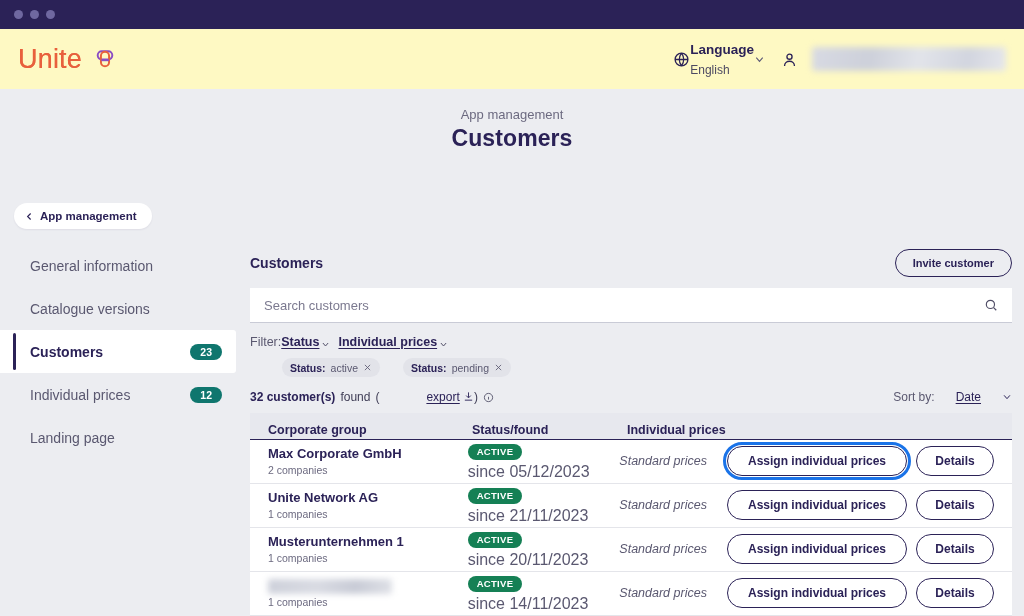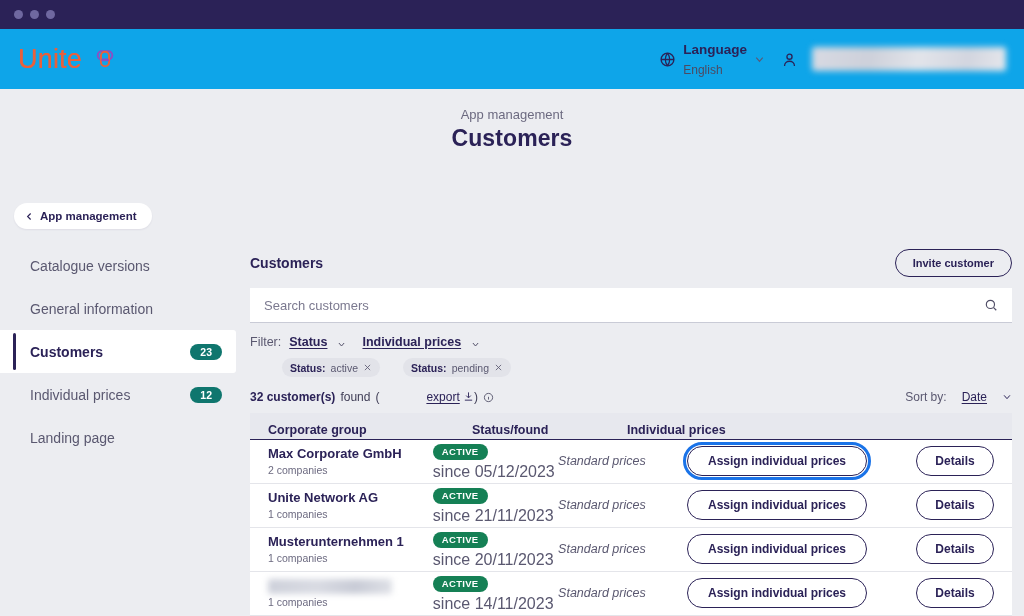--- a/index.html
+++ b/index.html
@@ -13,34 +13,34 @@
 
   
   .titlebar {
     height: 29px; background: #2b2257; display: flex; align-items: center;
     padding-left: 14px; gap: 7px;
   }
   .dot { width: 9px; height: 9px; border-radius: 50%; background: #6f68a0; }
 
   
   .brandbar {
-    height: 60px; background: #0ea5e9; display: flex; align-items: center;
+    height: 60px; background: #fef9c3; display: flex; align-items: center;
     padding: 0 18px; justify-content: space-between;
   }
   .brand { display: flex; align-items: center; gap: 10px; }
   .brand-word {
     font-size: 27px; font-weight: 400; letter-spacing: .2px;
     color: #e8603c;
     background: linear-gradient(90deg,#e8603c 0%,#e8603c 60%,#d96a55 100%);
     -webkit-background-clip: text; background-clip: text;
   }
   .brand-mark { width: 26px; height: 26px; }
 
   .header-right { display: flex; align-items: center; gap: 14px; }
-  .lang { display: flex; align-items: center; gap: 7px; }
+  .lang { display: flex; align-items: center; }
   .globe-ic { width: 17px; height: 17px; color: #2b2257; }
   .lang-text { line-height: 1.25; }
   .lang-title { font-size: 13.5px; font-weight: 700; color: #2b2257; }
   .lang-sub { font-size: 12px; color: #4d4a62; }
   .chev { width: 11px; height: 11px; color: #5b5876; }
   .user-ic { width: 17px; height: 17px; color: #2b2257; margin-left: 2px;}
   .user-blur {
     width: 194px; height: 24px; border-radius: 3px;
     background: linear-gradient(100deg,#d8dae3 0%,#cdd0da 30%,#e2e4ea 55%,#d2d5df 80%,#e6e7ec 100%);
     filter: blur(3.2px);
@@ -96,21 +96,21 @@
     display: flex; align-items: center; padding: 0 14px;
     border-bottom: 1.5px solid #c9cbd6;
   }
   .search-input {
     flex: 1; border: 0; outline: none; background: transparent;
     font-family: inherit; font-size: 13px; color: #2b2257;
   }
   .search-input::placeholder { color: #7b798f; }
   .search-ic { width: 14px; height: 14px; color: #4f4d66; }
 
-  .filter-row { margin-top: 12px; display: flex; align-items: flex-end; gap: 8px; font-size: 12.5px; }
+  .filter-row { margin-top: 12px; display: flex; align-items: flex-end; gap: 0; font-size: 12.5px; }
   .filter-label { color: #5a5870; }
   .filter-link {
     font-weight: 700; color: #2b2257; text-decoration: underline;
     text-underline-offset: 2px; cursor: pointer;
   }
   .filter-chev { width: 9px; height: 9px; color: #4f4d66; margin: 0 8px 0 2px; }
 
   .chips { margin-top: 9px; display: flex; gap: 23px; padding-left: 32px; }
   .chip {
     background: #e2e3e9; border-radius: 11px; height: 19px;
@@ -119,21 +119,21 @@
   }
   .chip b { color: #2b2257; }
   .chip-x { width: 9px; height: 9px; color: #5a5870; cursor: pointer; }
 
   .count-row { margin-top: 13px; display: flex; align-items: center; justify-content: space-between; }
   .count-left { font-size: 12px; color: #3f3d55; display: flex; align-items: center; gap: 5px;}
   .count-left b { color: #2b2257; }
   .export-link { color: #2b2257; text-decoration: underline; text-underline-offset: 2px; cursor: pointer; padding-left: 47px; }
   .dl-ic { width: 11px; height: 11px; color: #2b2257; vertical-align: -1px; }
   .info-ic { width: 11px; height: 11px; color: #4f4d66; }
-  .sort-right { font-size: 12px; color: #5a5870; display: flex; align-items: center; gap: 15px; margin-left: 8px; }
+  .sort-right { font-size: 12px; color: #5a5870; display: flex; align-items: center; gap: 21px; margin-left: 8px; }
   .sort-link { color: #2b2257; text-decoration: underline; text-underline-offset: 2px; font-weight: 400; cursor: pointer;}
   .sort-chev { width: 10px; height: 10px; color: #2b2257; }
 
   
   .table { margin-top: 9px; background: #fff; }
   .thead {
     display: flex; align-items: center; background: #e7e8ee;
     border-bottom: 1.6px solid #2b2257; padding: 10px 18px 0;
   }
   .th { font-size: 12.5px; font-weight: 700; color: #2b2257; line-height: 1.25; }
@@ -154,21 +154,21 @@
     display: inline-block; background: #158055; color: #fff;
     font-size: 9.5px; font-weight: 700; letter-spacing: .3px;
     border-radius: 9px; padding: 2.5px 9px;
   }
   .since { font-size: 16px; color: #5a5870; margin-top: 3px; }
   .std-prices { font-size: 12.5px; font-style: italic; color: #5a5870; }
   .actions { display: flex; justify-content: flex-end; gap: 9px; align-items: center; }
   .pill-btn {
     border: 1.3px solid #2b2257; border-radius: 16px; background: #fff;
     font-family: inherit; font-weight: 700; color: #2b2257; cursor: pointer;
-    padding: 7px 14px; font-size: 12px; white-space: nowrap; margin-left: 40px;
+    padding: 7px 14px; font-size: 12px; white-space: nowrap;
   }
   .pill-btn.wide { min-width: 180px; }
   .pill-btn.focused { outline: 3px solid #1a73e8; outline-offset: 1px; border-radius: 16px; }
   .pill-btn.small { min-width: 78px; }
 </style>
 </head>
 <body>
 
 <div class="app">
 
@@ -218,24 +218,24 @@
       <span>App management</span>
     </div>
 
     <div class="page-head">
       <div class="page-kicker">App management</div>
       <div class="page-title">Customers</div>
     </div>
 
     <nav class="sidebar">
       <div class="side-item">
+        <span>General information</span>
+      </div>
+      <div class="side-item">
         <span>Catalogue versions</span>
-      </div>
-      <div class="side-item">
-        <span>General information</span>
       </div>
       <div class="side-item active">
         <span>Customers</span>
         <span class="side-badge">23</span>
       </div>
       <div class="side-item">
         <span>Individual prices</span>
         <span class="side-badge">12</span>
       </div>
       <div class="side-item">

